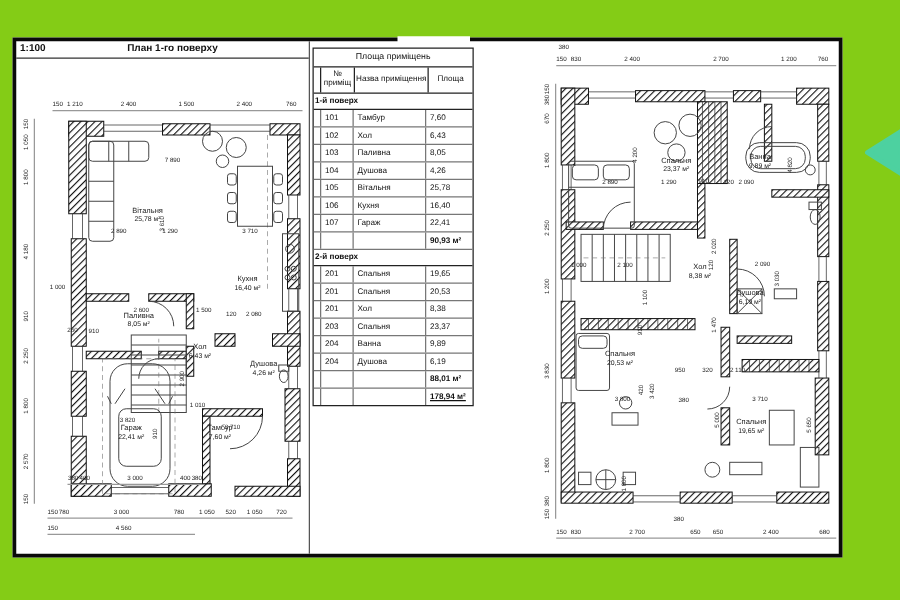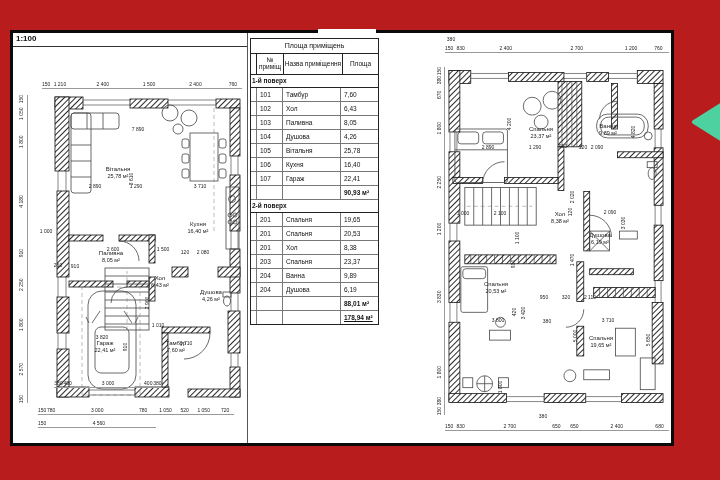--- a/index.html
+++ b/index.html
@@ -1,16 +1,16 @@
 <!DOCTYPE html>
 <html><head>
 <meta charset="utf-8">
 <style>
   html,body{margin:0;padding:0;}
-  .stage{position:relative;width:720px;height:480px;background:#b91c1c;overflow:hidden;
+  .stage{position:relative;width:720px;height:480px;background:#84cc16;overflow:hidden;
          font-family:"Liberation Sans",sans-serif;color:#111;}
   .sheet{position:absolute;left:10px;top:30px;width:664px;height:416px;background:#fff;
          border:3px solid #0a0a0a;box-sizing:border-box;}
   .gap-patch{position:absolute;left:305px;top:-4px;width:58px;height:5px;background:#fff;}
   .divider{position:absolute;left:234px;top:0;width:1px;height:100%;background:#555;}
   .scale-label{position:absolute;left:3px;top:1px;font-size:8px;font-weight:bold;}
   .plan-title{position:absolute;left:30px;top:1px;width:190px;text-align:center;font-size:8px;font-weight:bold;}
   .title-rule{position:absolute;left:0;top:13px;width:234px;height:1px;background:#333;}
   .plan{position:absolute;}
   .plan svg{position:absolute;}
@@ -54,20 +54,21 @@
   .dash{fill:none;stroke:#777;stroke-width:0.5;stroke-dasharray:4 3;}
 </style>
 </head>
 <body>
 
 <div class="stage">
   <div class="sheet">
     <div class="gap-patch"></div>
     <div class="divider"></div>
     <div class="scale-label">1:100</div>
+    <div class="plan-title">План 1-го поверху</div>
     <div class="title-rule"></div>
 
     <div class="plan" style="left:1px;top:16px;width:233px;height:392px;">
       <div class="dims" style="left:28px;top:30px;width:200px;height:9px;">
           <span class="dim" style="flex-grow: 150;">150</span>
           <span class="dim" style="flex-grow: 1210;">1 210</span>
           <span class="dim" style="flex-grow: 2400;">2 400</span>
           <span class="dim" style="flex-grow: 1500;">1 500</span>
           <span class="dim" style="flex-grow: 2400;">2 400</span>
           <span class="dim" style="flex-grow: 760;">760</span>

